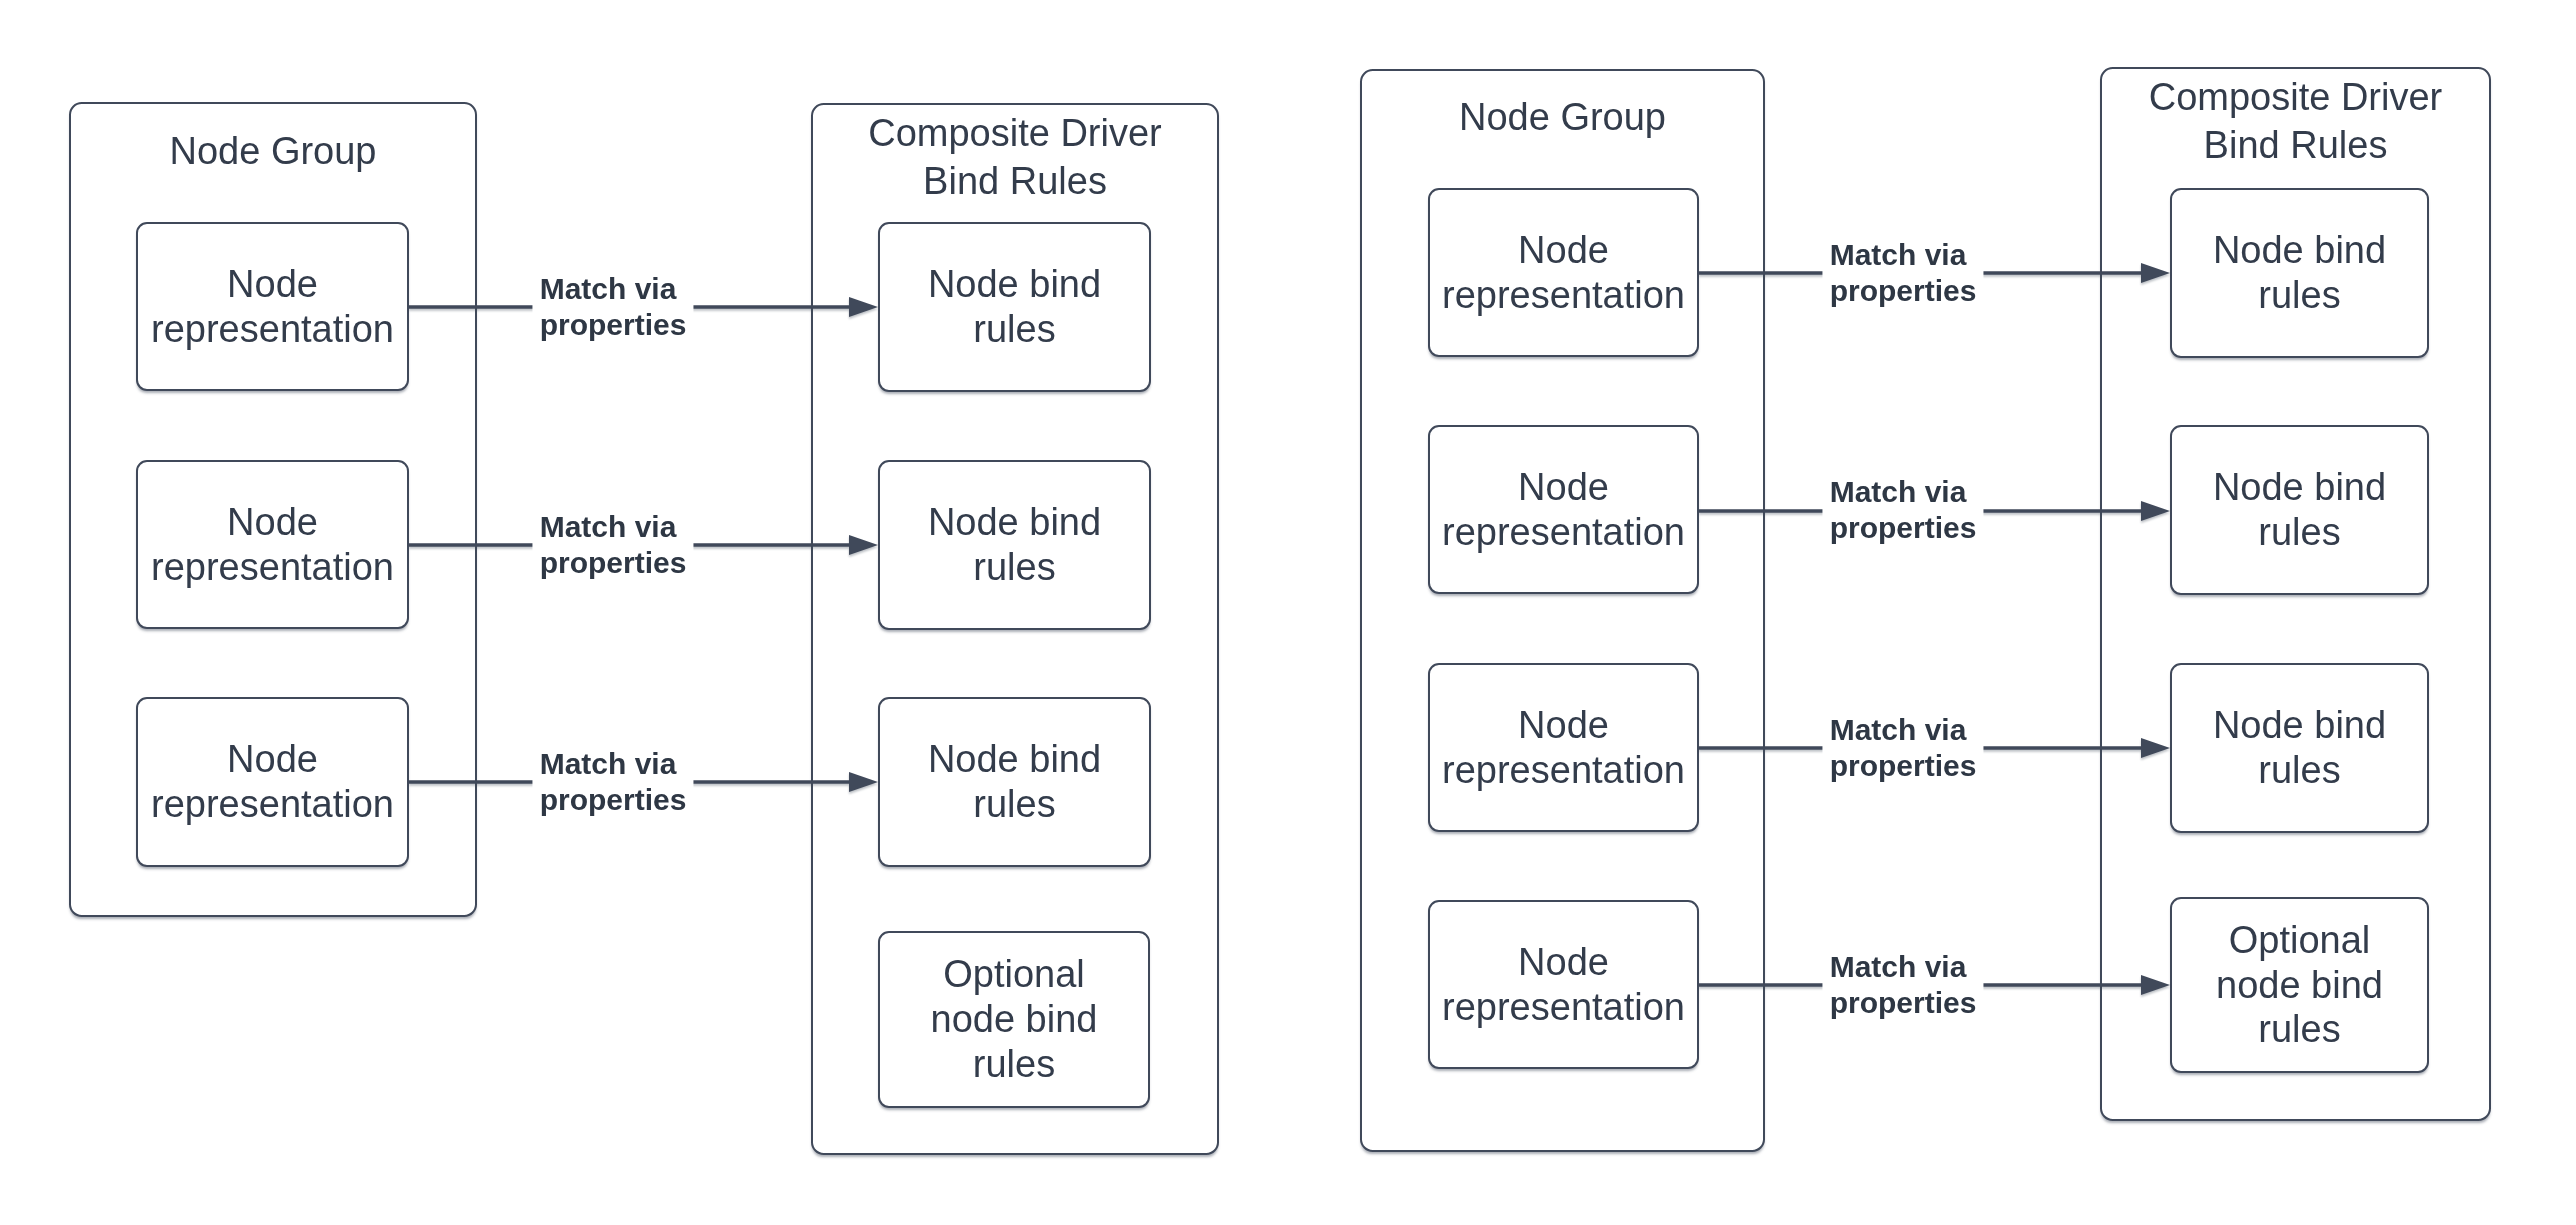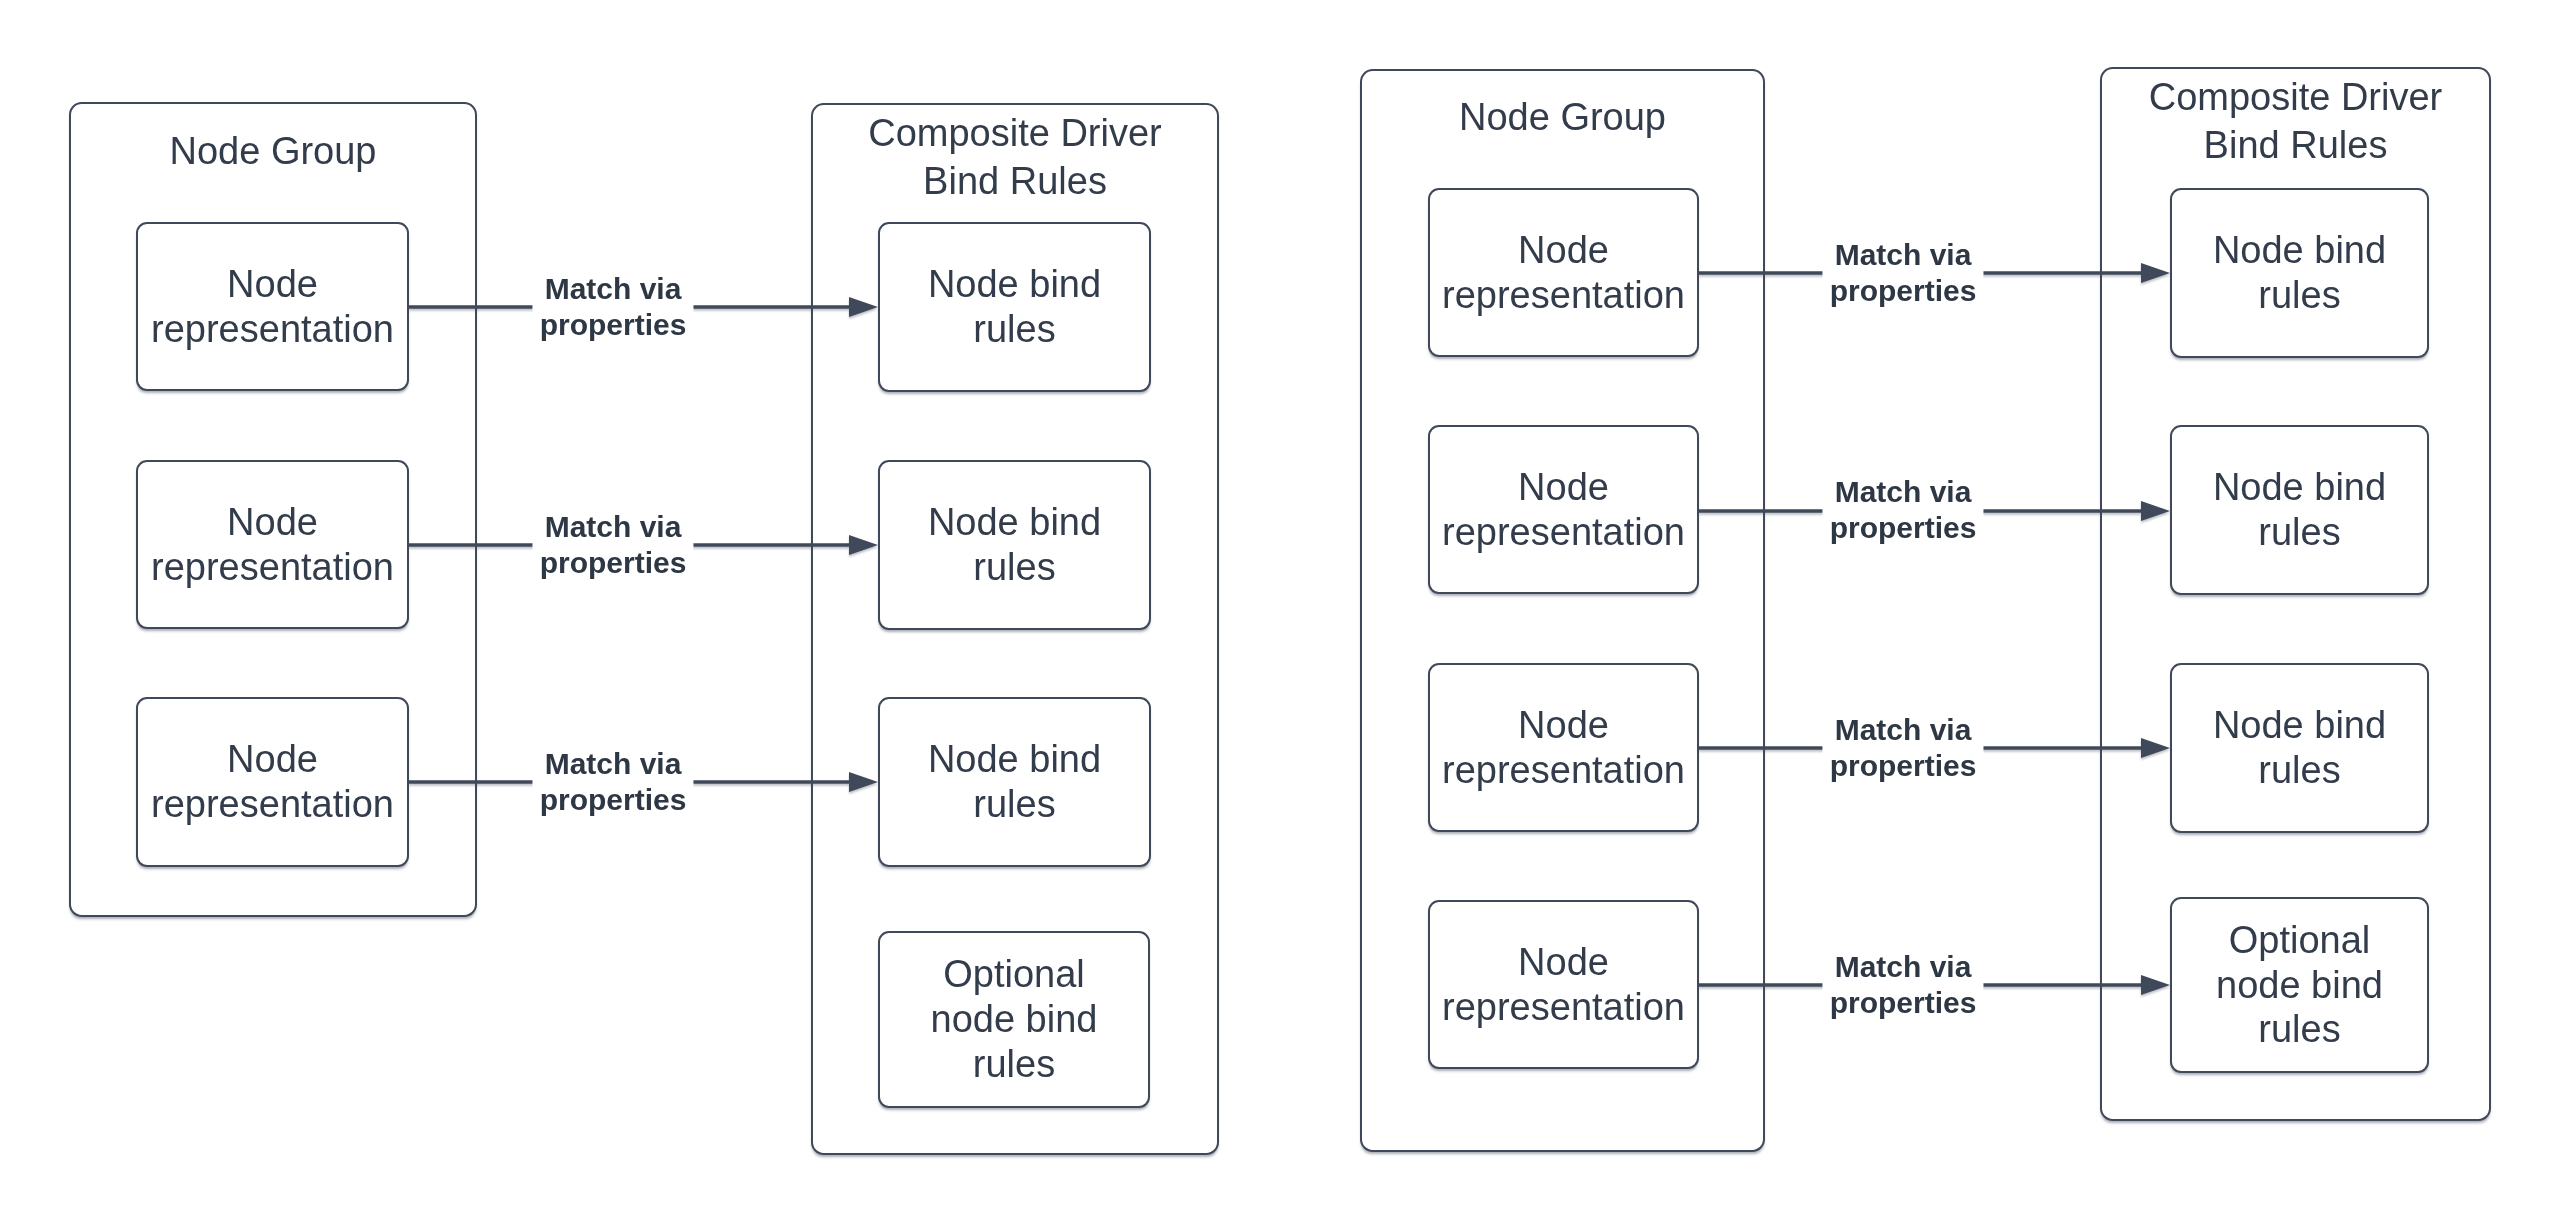--- a/index.html
+++ b/index.html
@@ -21,21 +21,21 @@
     box-shadow:0 3.6px 2.7px -1.8px rgba(64,74,90,0.45);box-sizing:border-box;z-index:2;
     display:flex;align-items:center;justify-content:center;text-align:center;
     color:#333c4b;font-size:38px;line-height:1.18;white-space:pre-line;
   }
   .arrow-svg{
     position:absolute;z-index:3;overflow:visible;
     filter:drop-shadow(0 2.7px 0.9px rgba(64,74,90,0.35));
   }
   .arrow-label{
     position:absolute;transform:translate(-50%,-50%);z-index:4;
-    background:#ffffff;padding:1.8px 7.2px;text-align:center;
+    background:#ffffff;padding:1.8px 7.2px;text-align:left;
     color:#2e3744;font-size:30px;font-weight:700;line-height:1.21;white-space:pre-line;
   }
 </style>
 </head>
 <body>
 
 <div class="canvas" id="canvas">
     <div class="container" style="left: 69px; top: 102px; width: 408px; height: 815px;"></div>
     <div class="container-title" style="left: 69px; top: 128px; width: 408px;">Node Group</div>
     <div class="shape" style="left: 136px; top: 222px; width: 273px; height: 169px;">Node

